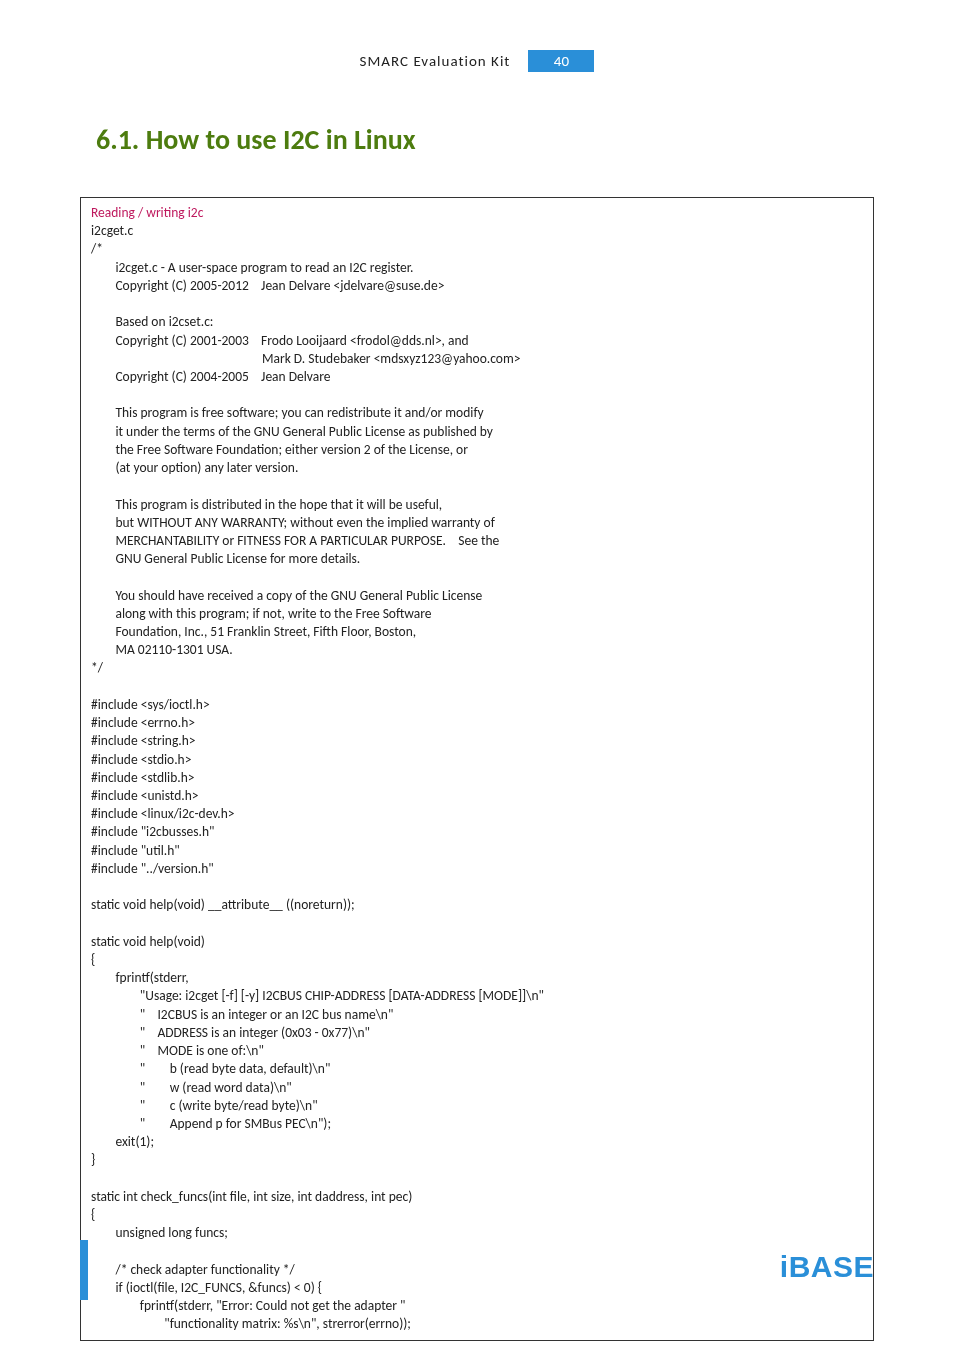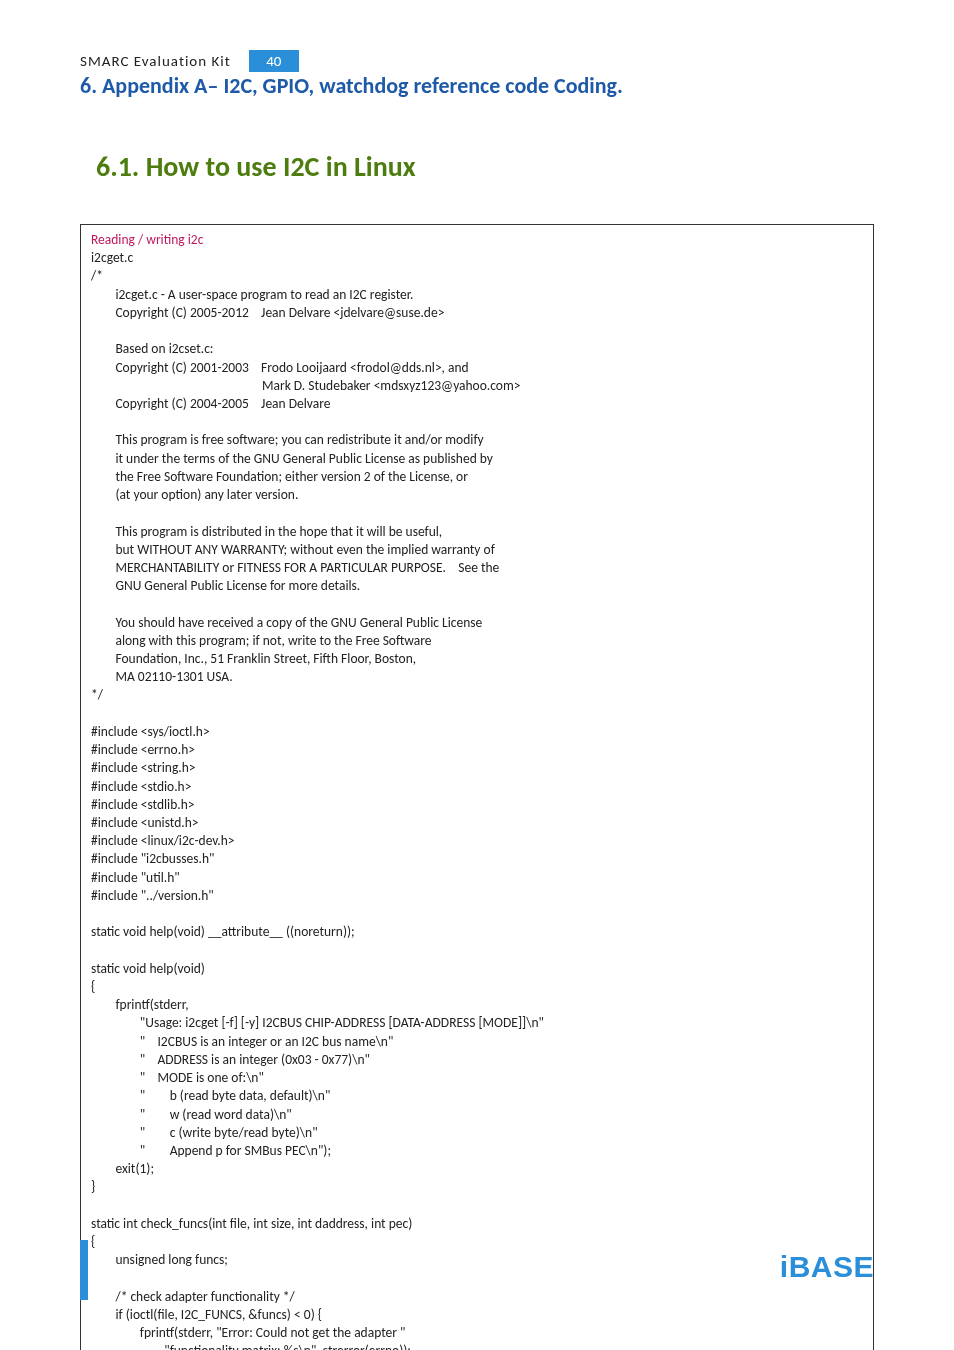--- a/index.html
+++ b/index.html
@@ -13,34 +13,35 @@
     box-sizing: border-box;
   }
   .page {
     padding: 50px 80px 70px 80px;
     box-sizing: border-box;
     height: 100%;
     position: relative;
   }
   .header-row {
     display: flex;
-    justify-content: flex-start;
+    justify-content: center;
     align-items: center;
     gap: 18px;
+    margin-bottom: 50px;
   }
   .header-title {
     color: #222;
     font-size: 15px;
     letter-spacing: 1px;
   }
   .page-num-box {
     background: #2a8fd8;
     color: #fff;
     font-size: 15px;
-    padding: 2px 12px;
+    padding: 2px 20px;
     min-width: 26px;
     text-align: center;
   }
   .h1 {
     color: #1e5aa8;
     font-size: 22px;
     font-weight: bold;
     margin: 0 0 50px 0;
   }
   .h2 {
@@ -83,21 +84,20 @@
 </style>
 </head>
 <body>
 
 <div class="page">
   <div class="header-row">
     <span class="header-title">SMARC  Evaluation  Kit</span>
     <span class="page-num-box">40</span>
   </div>
 
-  <div class="h1">6.   Appendix A– I2C, GPIO, watchdog reference code Coding.</div>
   <div class="h2">6.1.  How to use I2C in Linux</div>
 
   <div class="code-box"><span class="code-title">Reading / writing i2c</span>
 <span>i2cget.c
 /*
         i2cget.c - A user-space program to read an I2C register.
         Copyright (C) 2005-2012    Jean Delvare &lt;jdelvare@suse.de&gt;
 
         Based on i2cset.c:
         Copyright (C) 2001-2003    Frodo Looijaard &lt;frodol@dds.nl&gt;, and

